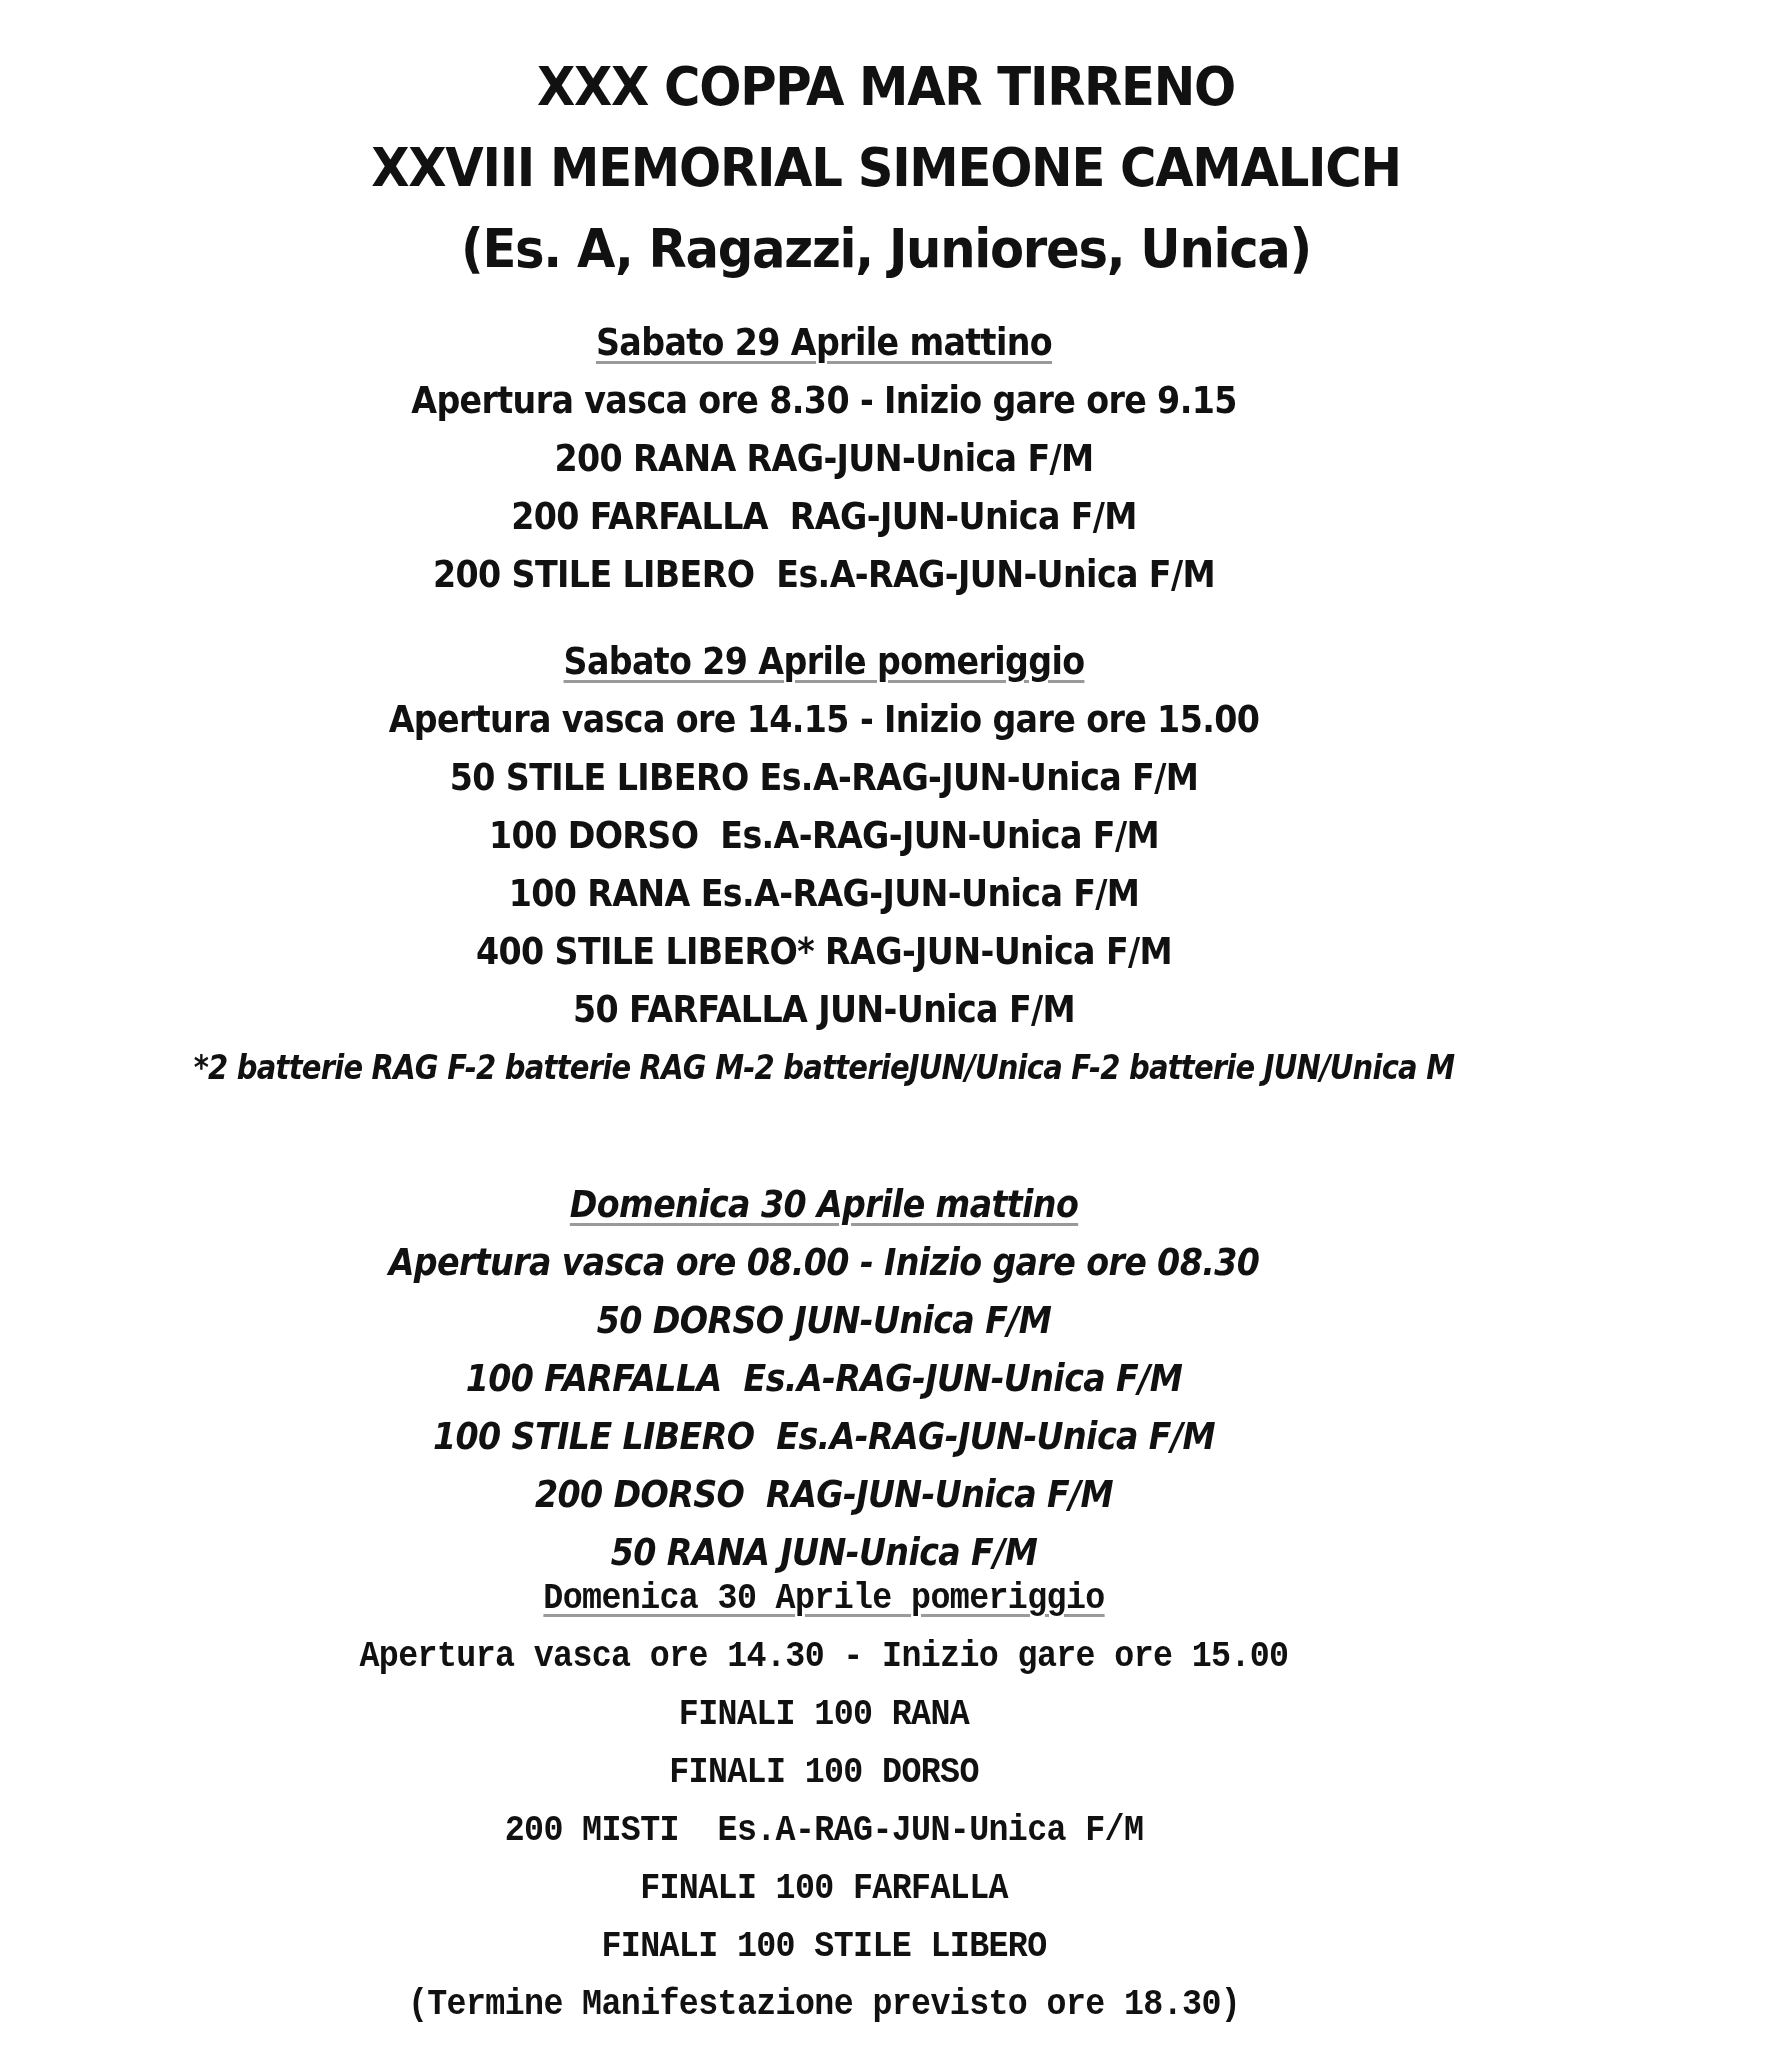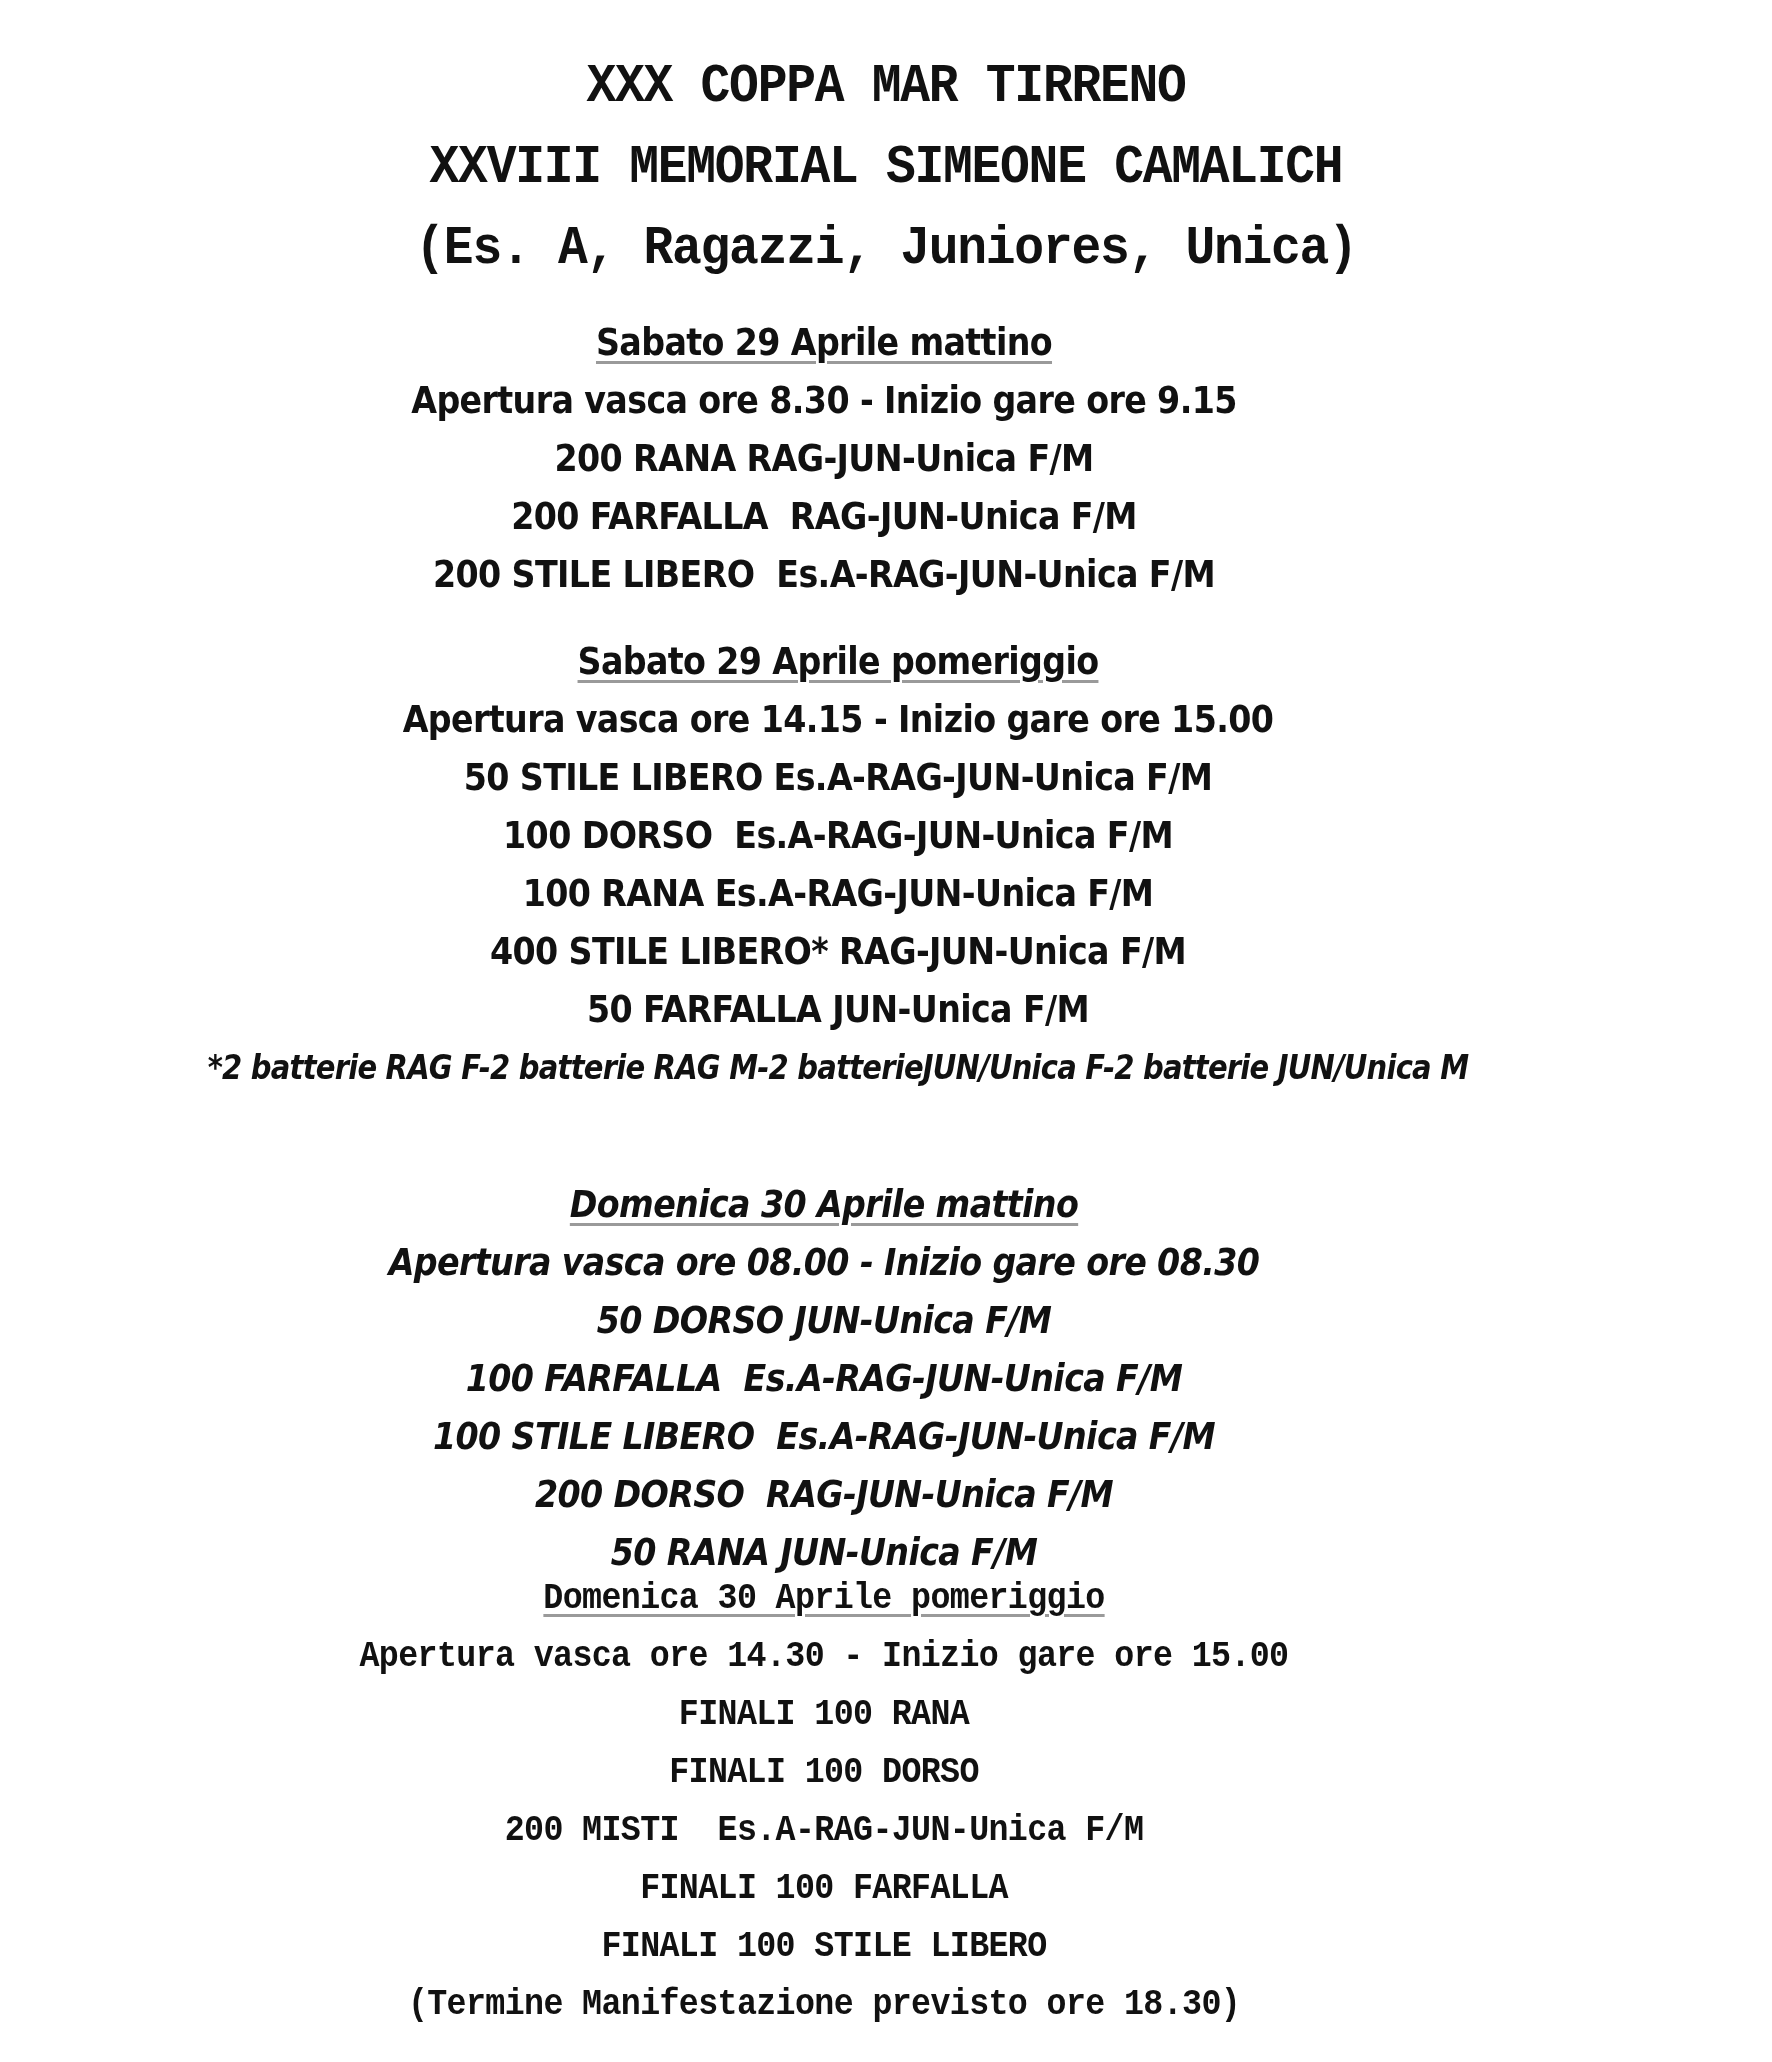--- a/index.html
+++ b/index.html
@@ -20,21 +20,20 @@
       left: 0;
       top: 0;
       width: 1772px;
       text-align: center;
     }
     .title-block {
       position: absolute;
       left: 0;
       width: 1772px;
       top: 46px;
-      font-family: Liberation Mono, monospace;
     }
     .title-line {
       font-size: 54px;
       font-weight: bold;
       line-height: 81px;
       letter-spacing: -1.4px;
       transform: scaleX(0.92);
       white-space: nowrap;
     }
     .section {
@@ -79,21 +78,21 @@
   </div>
 
   <div class="section" style="top:314px;">
     <div class="line"><span class="heading">Sabato 29 Aprile mattino</span></div>
     <div class="line">Apertura vasca ore 8.30 - Inizio gare ore 9.15</div>
     <div class="line">200 RANA RAG-JUN-Unica F/M</div>
     <div class="line">200 FARFALLA  RAG-JUN-Unica F/M</div>
     <div class="line">200 STILE LIBERO  Es.A-RAG-JUN-Unica F/M</div>
   </div>
 
-  <div class="section" style="top:633px;padding-left:14px;">
+  <div class="section" style="top:633px;">
     <div class="line"><span class="heading">Sabato 29 Aprile pomeriggio</span></div>
     <div class="line">Apertura vasca ore 14.15 - Inizio gare ore 15.00</div>
     <div class="line">50 STILE LIBERO Es.A-RAG-JUN-Unica F/M</div>
     <div class="line">100 DORSO  Es.A-RAG-JUN-Unica F/M</div>
     <div class="line">100 RANA Es.A-RAG-JUN-Unica F/M</div>
     <div class="line">400 STILE LIBERO* RAG-JUN-Unica F/M</div>
     <div class="line">50 FARFALLA JUN-Unica F/M</div>
     <div class="note">*2 batterie RAG F-2 batterie RAG M-2 batterieJUN/Unica F-2 batterie JUN/Unica M</div>
   </div>
 

